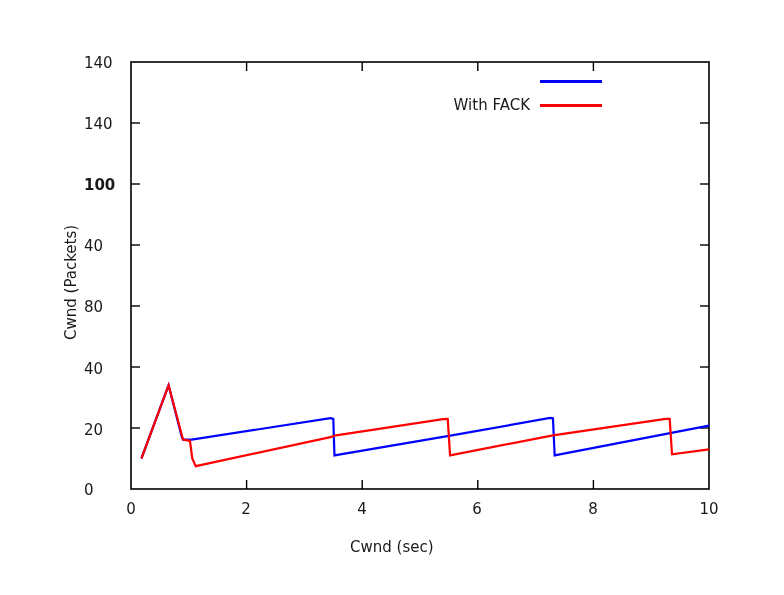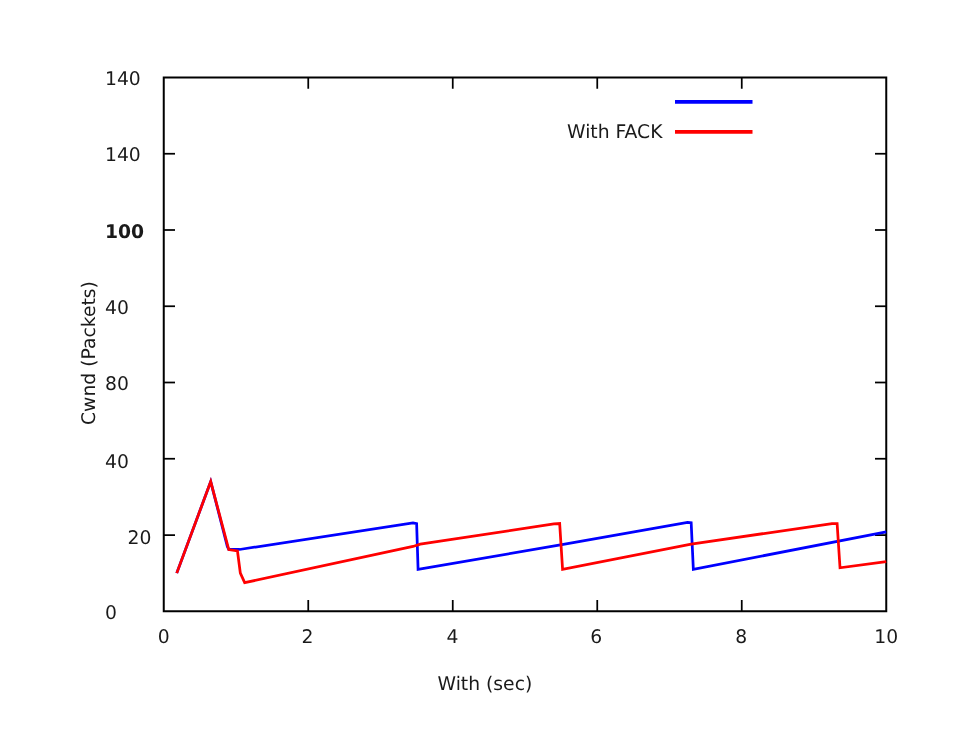--- a/index.html
+++ b/index.html
@@ -43,31 +43,31 @@
 <body>
 
 <div id="figure">
 
   <div class="axis-tick-label ylab" style="left:84px;top:54px;width:40px;">140</div>
   <div class="axis-tick-label ylab" style="left:84px;top:115px;width:40px;">140</div>
   <div class="axis-tick-label ylab" style="left:84px;top:176px;width:40px;font-weight:bold;">100</div>
   <div class="axis-tick-label ylab" style="left:84px;top:237px;width:40px;">40</div>
   <div class="axis-tick-label ylab" style="left:84px;top:298px;width:40px;">80</div>
   <div class="axis-tick-label ylab" style="left:84px;top:360px;width:40px;">40</div>
-  <div class="axis-tick-label ylab" style="left:102px;top:421px;width:40px;">20</div>
+  <div class="axis-tick-label ylab" style="left:84px;top:421px;width:40px;">20</div>
   <div class="axis-tick-label ylab" style="left:84px;top:481px;width:40px;">0</div>
 
   <div class="axis-tick-label xlab" style="left:111px;top:500px;width:40px;">0</div>
   <div class="axis-tick-label xlab" style="left:226px;top:500px;width:40px;">2</div>
   <div class="axis-tick-label xlab" style="left:342px;top:500px;width:40px;">4</div>
   <div class="axis-tick-label xlab" style="left:457px;top:500px;width:40px;">6</div>
   <div class="axis-tick-label xlab" style="left:573px;top:500px;width:40px;">8</div>
   <div class="axis-tick-label xlab" style="left:689px;top:500px;width:40px;">10</div>
 
-  <div class="axis-title" id="xtitle" style="left:350px;top:538px;">With (sec)</div>
+  <div class="axis-title" id="xtitle" style="left:350px;top:538px;">Cwnd (sec)</div>
   <div class="axis-title" id="ytitle" style="left:62px;top:340px;">Cwnd (Packets)</div>
 
   <div class="legend-swatch" style="left:540px;top:80px;width:62px;background:#0000ff;"></div>
   <div class="legend-text" style="left:400px;top:96px;width:130px;">With FACK</div>
   <div class="legend-swatch" style="left:540px;top:104px;width:62px;background:#ff0000;"></div>
 
   <svg id="plot" width="784" height="595" viewBox="0 0 784 595" style="position:absolute;left:0;top:0;">
     <g>
       <rect x="131" y="62" width="578" height="427" fill="none" stroke="#000000" stroke-width="1.6"></rect>
     </g>

